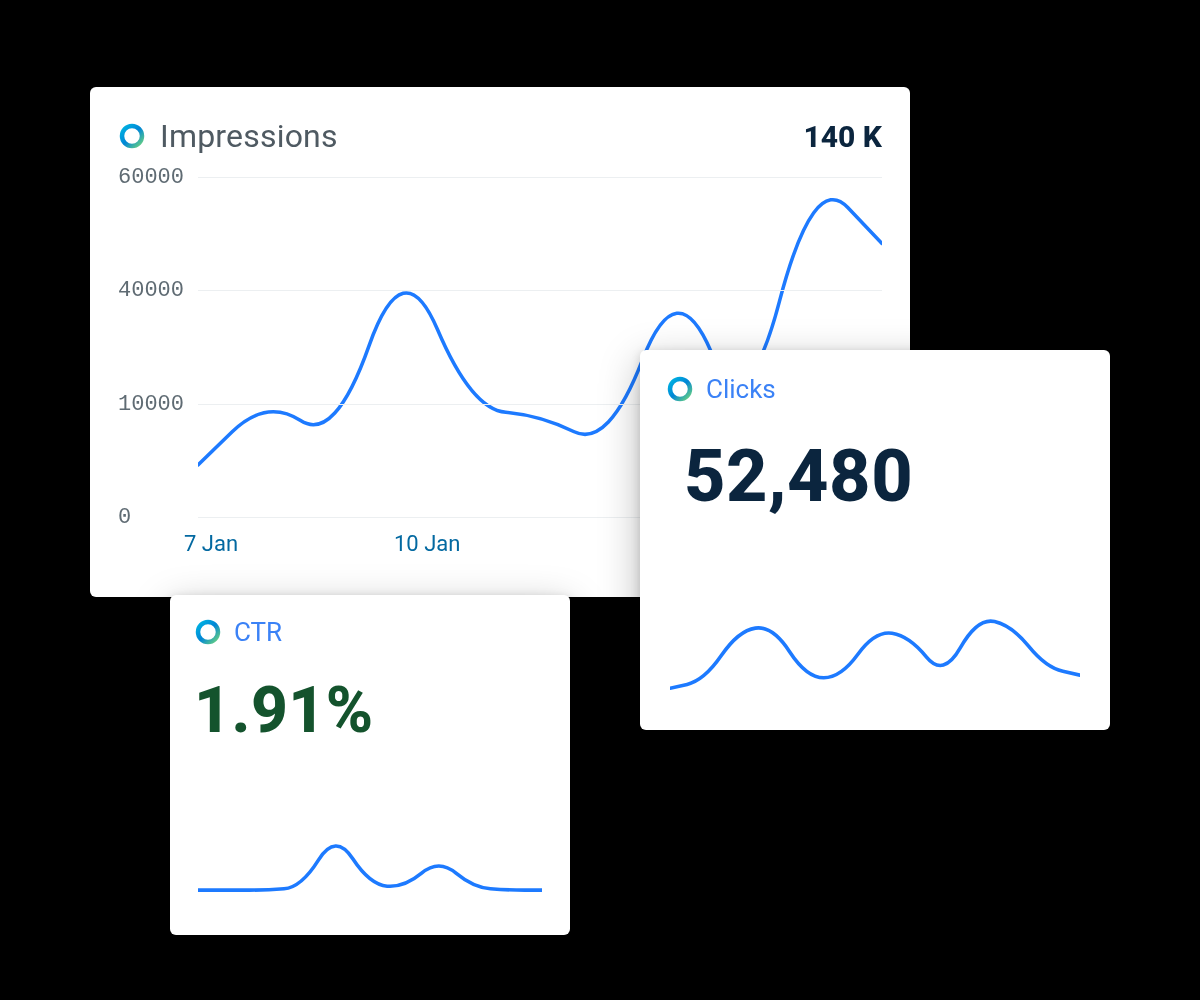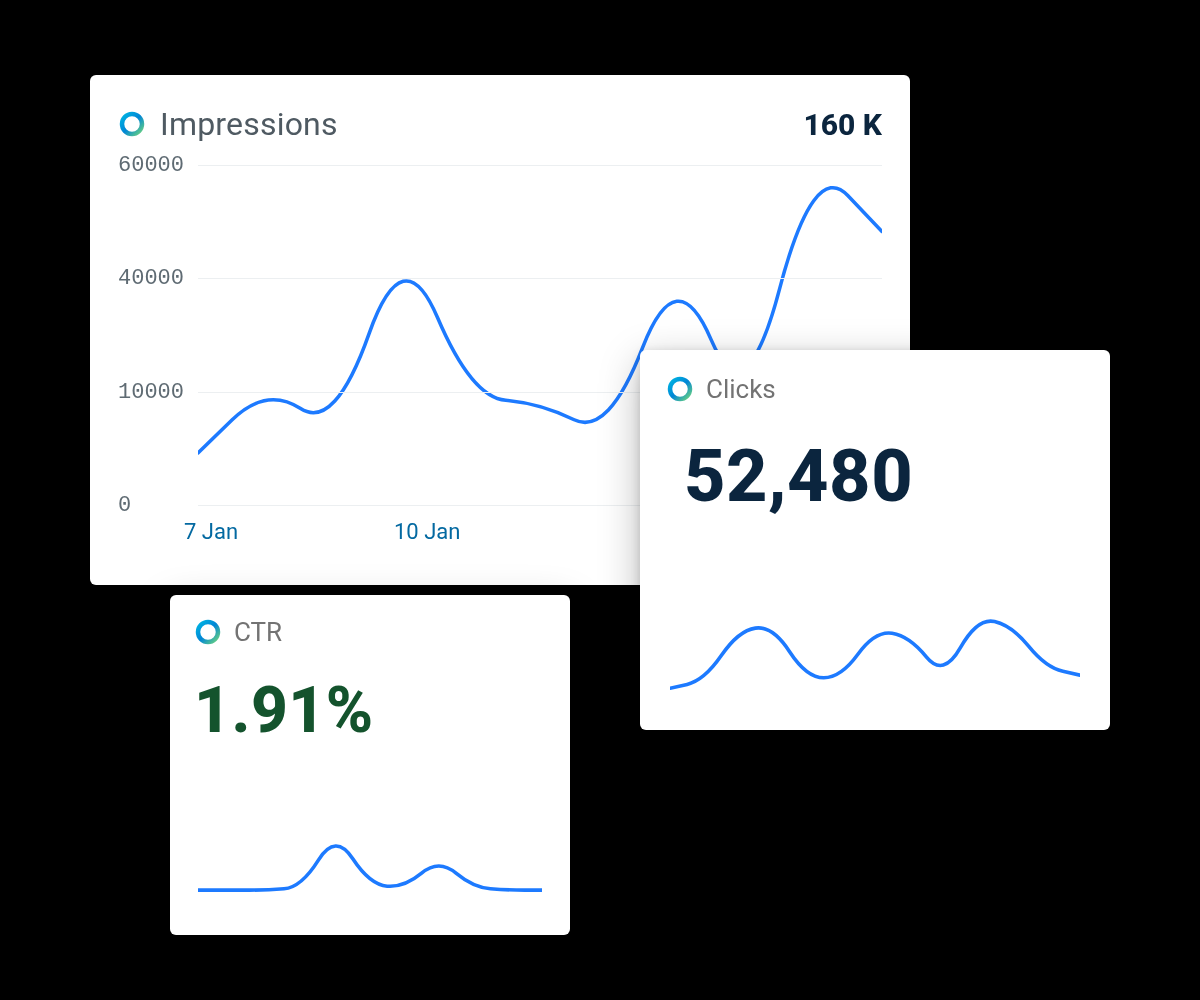--- a/index.html
+++ b/index.html
@@ -14,21 +14,21 @@
 
   .card {
     position: absolute;
     background: #fff;
     border-radius: 6px;
     box-shadow: 0 12px 40px rgba(0,0,0,0.28), 0 2px 10px rgba(0,0,0,0.15);
   }
 
   
   .impressions-card {
-    left: 90px; top: 75px;
+    left: 90px; top: 87px;
     width: 820px; height: 510px;
     padding: 30px 28px 24px 28px;
   }
   .imp-header {
     display: flex;
     align-items: center;
     justify-content: space-between;
     margin-bottom: 22px;
   }
   .imp-left { display: flex; align-items: center; gap: 14px; }
@@ -80,21 +80,21 @@
   }
   .x-tick { position: absolute; transform: translateX(-4px); }
 
   
   .clicks-card {
     left: 640px; top: 350px;
     width: 470px; height: 380px;
     padding: 24px 26px 20px 26px;
   }
   .small-header { display: flex; align-items: center; gap: 12px; }
-  .small-title { font-size: 26px; color: #737373; font-weight: 400; }
+  .small-title { font-size: 26px; color: #3b82f6; font-weight: 400; }
   .big-number {
     font-size: 72px;
     font-weight: 800;
     color: #0b253e;
     margin-top: 30px;
     margin-left: 18px;
     letter-spacing: 0.5px;
   }
   .spark-wrap {
     position: absolute;
@@ -143,21 +143,21 @@
           <linearGradient id="rg1" x1="0%" y1="0%" x2="100%" y2="100%">
             <stop offset="0%" stop-color="#00B5E2"></stop>
             <stop offset="50%" stop-color="#0086D6"></stop>
             <stop offset="100%" stop-color="#6BD37E"></stop>
           </linearGradient>
         </defs>
         <circle cx="14" cy="14" r="10" fill="none" stroke="url(#rg1)" stroke-width="4.5"></circle>
       </svg>
       <div class="imp-title">Impressions</div>
     </div>
-    <div class="imp-total">160 K</div>
+    <div class="imp-total">140 K</div>
   </div>
 
   <div class="chart-area">
     <div id="imp-grid"></div>
     <svg class="plot" id="imp-plot" viewBox="0 0 700 340" preserveAspectRatio="none">
       <path id="imp-path" class="line-stroke" d="M 0.0 294.7 Q 0.0 294.7 35.0 260.7 Q 70.0 226.7 105.0 249.3 Q 140.0 272.0 175.0 172.8 Q 210.0 73.7 245.0 155.8 Q 280.0 238.0 315.0 240.8 Q 350.0 243.7 385.0 260.7 Q 420.0 277.7 455.0 187.0 Q 490.0 96.3 525.0 178.5 Q 560.0 260.7 595.0 127.5 Q 630.0 -5.7 665.0 31.2 T 700.0 68.0"></path>
     </svg>
   <div class="grid-line" style="top: 340px;"></div>
       <div class="y-tick" style="top: 340px;">0</div>
       <div class="grid-line" style="top: 226.667px;"></div>

